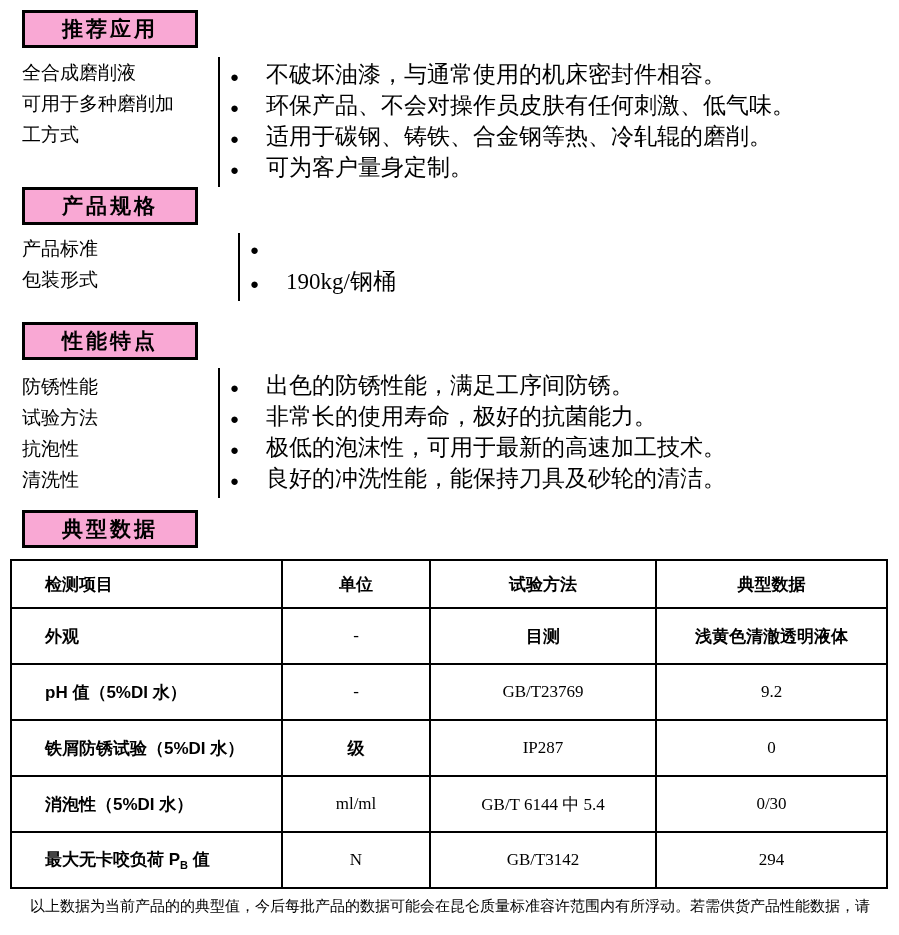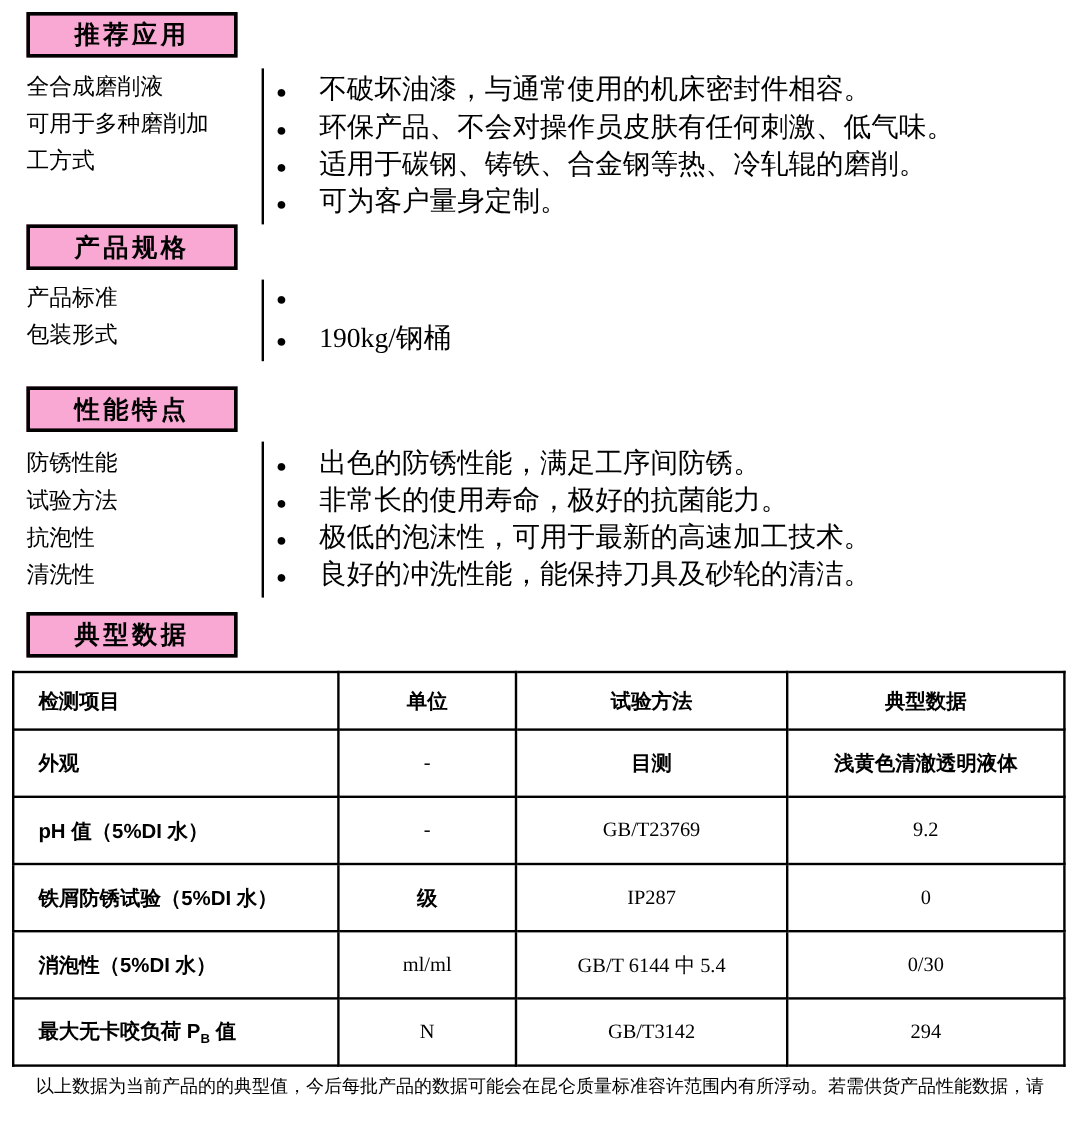--- a/index.html
+++ b/index.html
@@ -24,38 +24,38 @@
   .labels { width:196px; flex:0 0 196px; }
   .labels .line { line-height:31px; height:31px; font-size:19px; white-space:nowrap; }
   .bullets { border-left:2px solid #000; padding:2px 0 4px 10px; flex:1; }
   .brow { display:flex; align-items:baseline; line-height:31px; height:31px; }
   .bullet-mark { width:36px; flex:0 0 36px; font-size:15px; }
   .btext { font-size:23px; white-space:nowrap; }
 
   .mt-box1 { margin-top:0px; }
   .mt-rows1 { margin-top:9px; }
   .mt-box2 { }
-  .mt-rows2 { margin-top:8px; }
+  .mt-rows2 { margin-top:8px;gap:20px; }
   .mt-box3 { margin-top:21px; }
   .mt-rows3 { margin-top:8px;align-items:center; }
   .mt-box4 { margin-top:12px; }
 
   
   table.data {
     border-collapse:collapse; table-layout:fixed;
     margin:11px 0 0 -12px; width:876px;
   }
   table.data th, table.data td {
     border:2px solid #000; padding:0; overflow:hidden;
   }
   col.c1 { width:271px; } col.c2 { width:148px; }
   col.c3 { width:226px; } col.c4 { width:231px; }
   tr.hdr { height:48px; } tr.body { height:56px; }
   .cell { text-align:center; vertical-align:middle; }
-  .cell.first { text-align:left; padding-left:20px; }
+  .cell.first { text-align:left; padding-left:33px; }
   .cn {
     font-family:"Liberation Sans","DejaVu Sans",sans-serif;
     font-weight:bold; font-size:17px;
   }
   .lat {
     font-family:"Liberation Serif","DejaVu Serif",serif;
     font-weight:normal; font-size:17px;
   }
   .cn sub { font-size:11px; }
 

